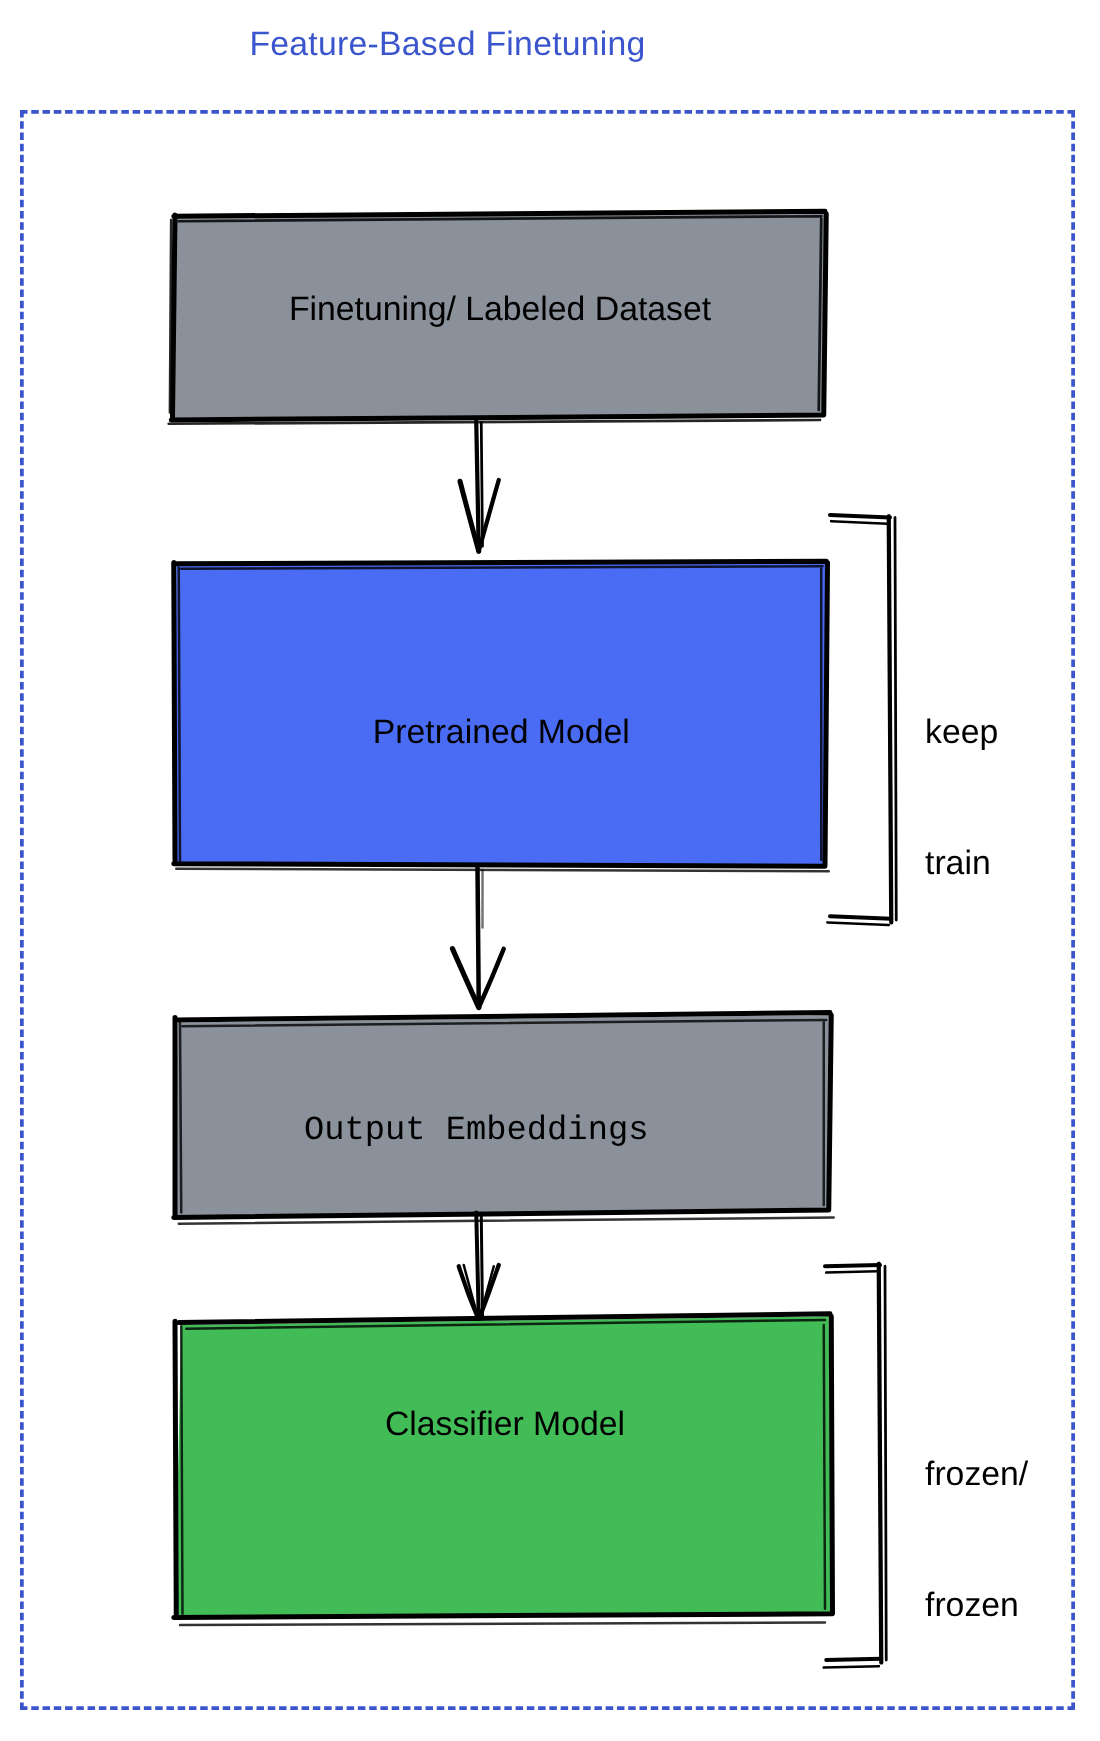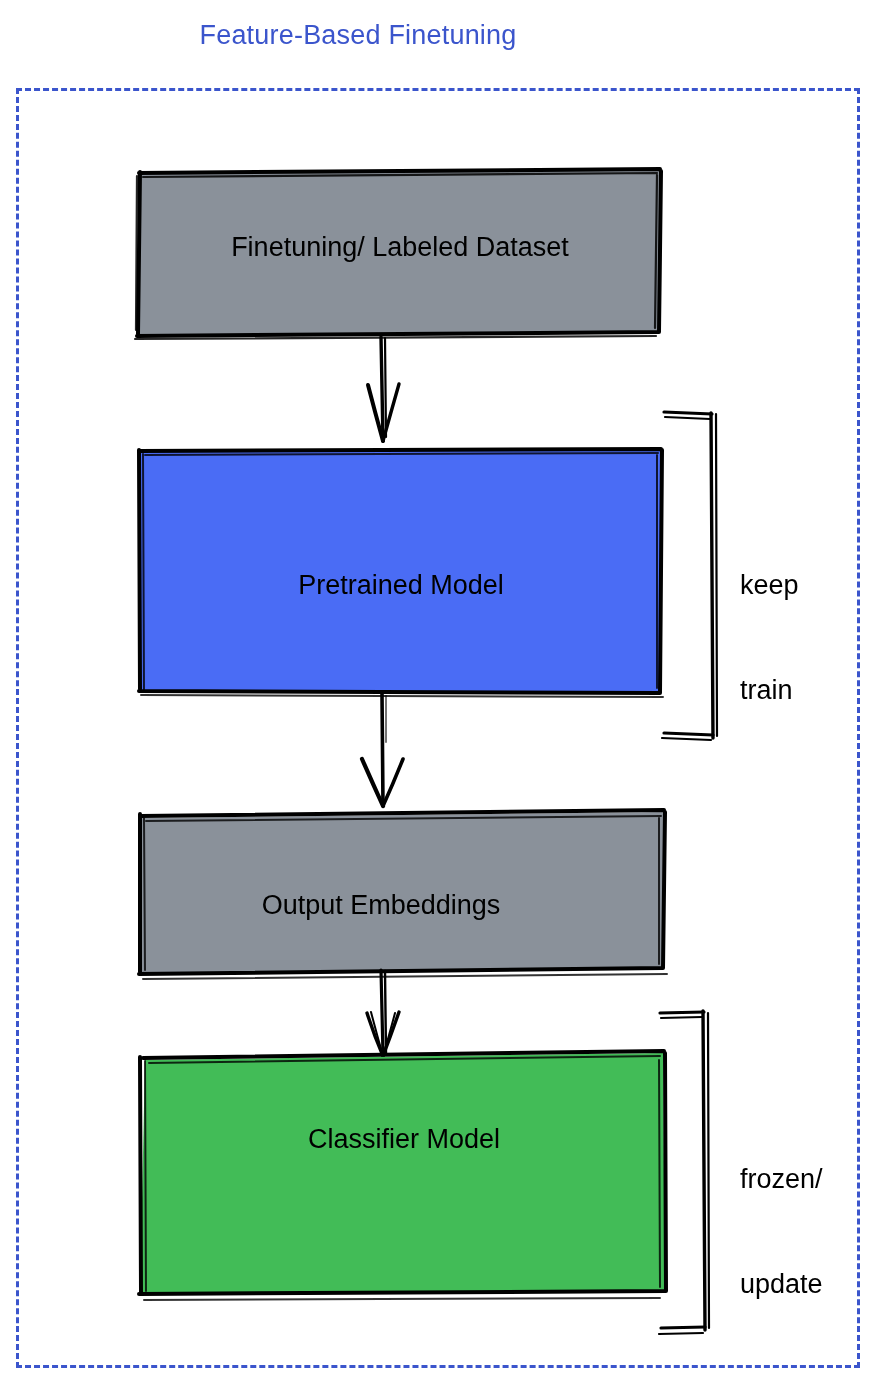--- a/index.html
+++ b/index.html
@@ -138,27 +138,27 @@
       <path d="M705,1327 L661,1328" fill="none" stroke="#000000" stroke-width="3.2" stroke-linecap="round"></path>
       <path d="M703,1333 L659,1334" fill="none" stroke="#000000" stroke-width="2.2" stroke-linecap="round"></path>
     </g>
 
   </svg>
 
   <div class="lbl box-label" style="left:140px; top:220px; width:520px;">Finetuning/ Labeled Dataset</div>
 
   <div class="lbl box-label" style="left:141px; top:558px; width:520px;">Pretrained Model</div>
 
-  <div class="lbl box-label" style="left:142px; top:878px; width:478px;">Output Embeddings</div>
+  <div class="lbl box-label" style="left:142px; top:878px; width:478px;font-family:Liberation Mono, monospace;">Output Embeddings</div>
 
   <div class="lbl box-label" style="left:145px; top:1112px; width:518px;">Classifier Model</div>
 
   <div class="lbl side-label" style="left:740px; top:498px; width:130px;">
     <div>keep</div>
     <div>train</div>
   </div>
 
   <div class="lbl side-label" style="left:740px; top:1092px; width:130px;">
     <div>frozen/</div>
-    <div>update</div>
+    <div>frozen</div>
   </div>
 
 </div>
 
 </body></html>

